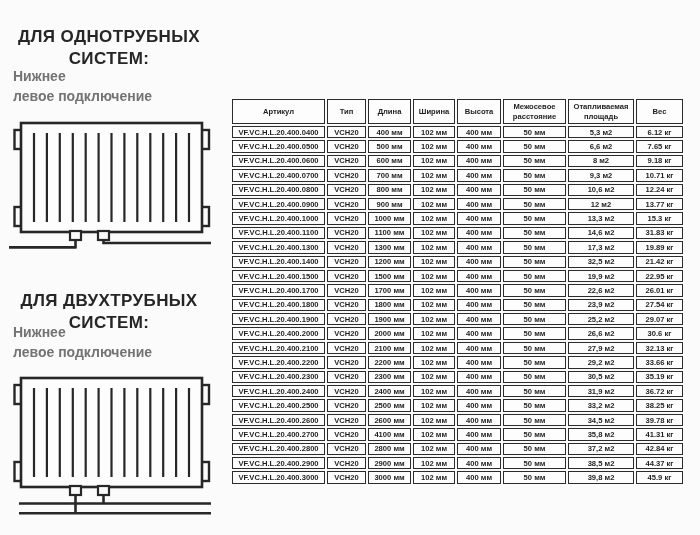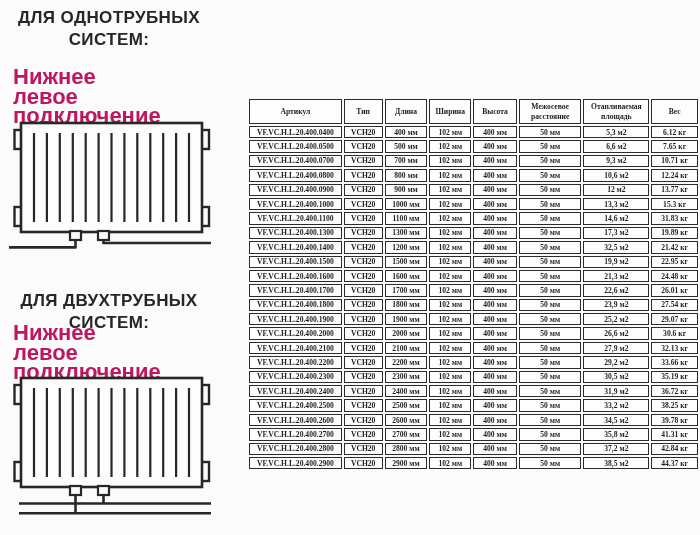--- a/index.html
+++ b/index.html
@@ -8,38 +8,37 @@
     position:relative; width:700px; height:535px; overflow:hidden;
     background:#fbfbfb; color:#272727;
     font-family:"Liberation Sans", sans-serif;
   }
   
   .sec-title {
     position:absolute; left:10px; width:198px;
     font-weight:800; font-size:17px; line-height:22px;
     text-align:center; letter-spacing:.4px; color:#262626;
   }
-  .sec-title.t1 { top:7px; }
+  .sec-title.t1 { top:26px; }
   .sec-title.t2 { top:290px; }
   .sec-sub {
     position:absolute; left:13px; width:205px;
-    font-weight:700; font-size:22px; line-height:19.5px; color:#be185d;
+    font-weight:700; font-size:14px; line-height:19.5px; color:#737373;
   }
   .sec-sub.s1 { top:67px; }
   .sec-sub.s2 { top:323px; }
   
   .diag { position:absolute; left:8px; }
   .diag.d1 { top:117px; }
   .diag.d2 { top:367px; }
   
   table.spec {
-    position:absolute; left:247px; top:97px;
+    position:absolute; left:230px; top:97px;
     border-collapse:separate; border-spacing:2px;
     table-layout:fixed;
-    font-family:Liberation Serif, serif;
   }
   .spec th, .spec td {
     border:1px solid #2b2b2b; background:#fdfdfd;
     font-weight:700; text-align:center; vertical-align:middle;
     padding:0 1px; color:#1e1e1e;
   }
   .spec th { height:25px; font-size:7.6px; line-height:1.3; }
   .spec td { height:12.4px; font-size:7.6px; white-space:nowrap; overflow:hidden; }
   col.c0{width:93px} col.c1{width:39px} col.c2{width:43px} col.c3{width:42px}
   col.c4{width:44px} col.c5{width:63px} col.c6{width:66px} col.c7{width:47px}
@@ -133,20 +132,30 @@
           <td>VF.VC.H.L.20.400.0500</td>
           <td>VCH20</td>
           <td>500 мм</td>
           <td>102 мм</td>
           <td>400 мм</td>
           <td>50 мм</td>
           <td>6,6 м2</td>
           <td>7.65 кг</td>
         </tr>
         <tr>
+          <td>VF.VC.H.L.20.400.0600</td>
+          <td>VCH20</td>
+          <td>600 мм</td>
+          <td>102 мм</td>
+          <td>400 мм</td>
+          <td>50 мм</td>
+          <td>8 м2</td>
+          <td>9.18 кг</td>
+        </tr>
+        <tr>
           <td>VF.VC.H.L.20.400.0700</td>
           <td>VCH20</td>
           <td>700 мм</td>
           <td>102 мм</td>
           <td>400 мм</td>
           <td>50 мм</td>
           <td>9,3 м2</td>
           <td>10.71 кг</td>
         </tr>
         <tr>
@@ -213,30 +222,20 @@
           <td>VF.VC.H.L.20.400.1500</td>
           <td>VCH20</td>
           <td>1500 мм</td>
           <td>102 мм</td>
           <td>400 мм</td>
           <td>50 мм</td>
           <td>19,9 м2</td>
           <td>22.95 кг</td>
         </tr>
         <tr>
-          <td>VF.VC.H.L.20.400.1600</td>
-          <td>VCH20</td>
-          <td>1600 мм</td>
-          <td>102 мм</td>
-          <td>400 мм</td>
-          <td>50 мм</td>
-          <td>21,3 м2</td>
-          <td>24.48 кг</td>
-        </tr>
-        <tr>
           <td>VF.VC.H.L.20.400.1700</td>
           <td>VCH20</td>
           <td>1700 мм</td>
           <td>102 мм</td>
           <td>400 мм</td>
           <td>50 мм</td>
           <td>22,6 м2</td>
           <td>26.01 кг</td>
         </tr>
         <tr>
@@ -325,21 +324,21 @@
           <td>2600 мм</td>
           <td>102 мм</td>
           <td>400 мм</td>
           <td>50 мм</td>
           <td>34,5 м2</td>
           <td>39.78 кг</td>
         </tr>
         <tr>
           <td>VF.VC.H.L.20.400.2700</td>
           <td>VCH20</td>
-          <td>2700 мм</td>
+          <td>4100 мм</td>
           <td>102 мм</td>
           <td>400 мм</td>
           <td>50 мм</td>
           <td>35,8 м2</td>
           <td>41.31 кг</td>
         </tr>
         <tr>
           <td>VF.VC.H.L.20.400.2800</td>
           <td>VCH20</td>
           <td>2800 мм</td>
@@ -352,16 +351,26 @@
         <tr>
           <td>VF.VC.H.L.20.400.2900</td>
           <td>VCH20</td>
           <td>2900 мм</td>
           <td>102 мм</td>
           <td>400 мм</td>
           <td>50 мм</td>
           <td>38,5 м2</td>
           <td>44.37 кг</td>
         </tr>
+        <tr>
+          <td>VF.VC.H.L.20.400.3000</td>
+          <td>VCH20</td>
+          <td>3000 мм</td>
+          <td>102 мм</td>
+          <td>400 мм</td>
+          <td>50 мм</td>
+          <td>39,8 м2</td>
+          <td>45.9 кг</td>
+        </tr>
       </tbody>
   </table>
 
 </div>
 
 </body></html>

